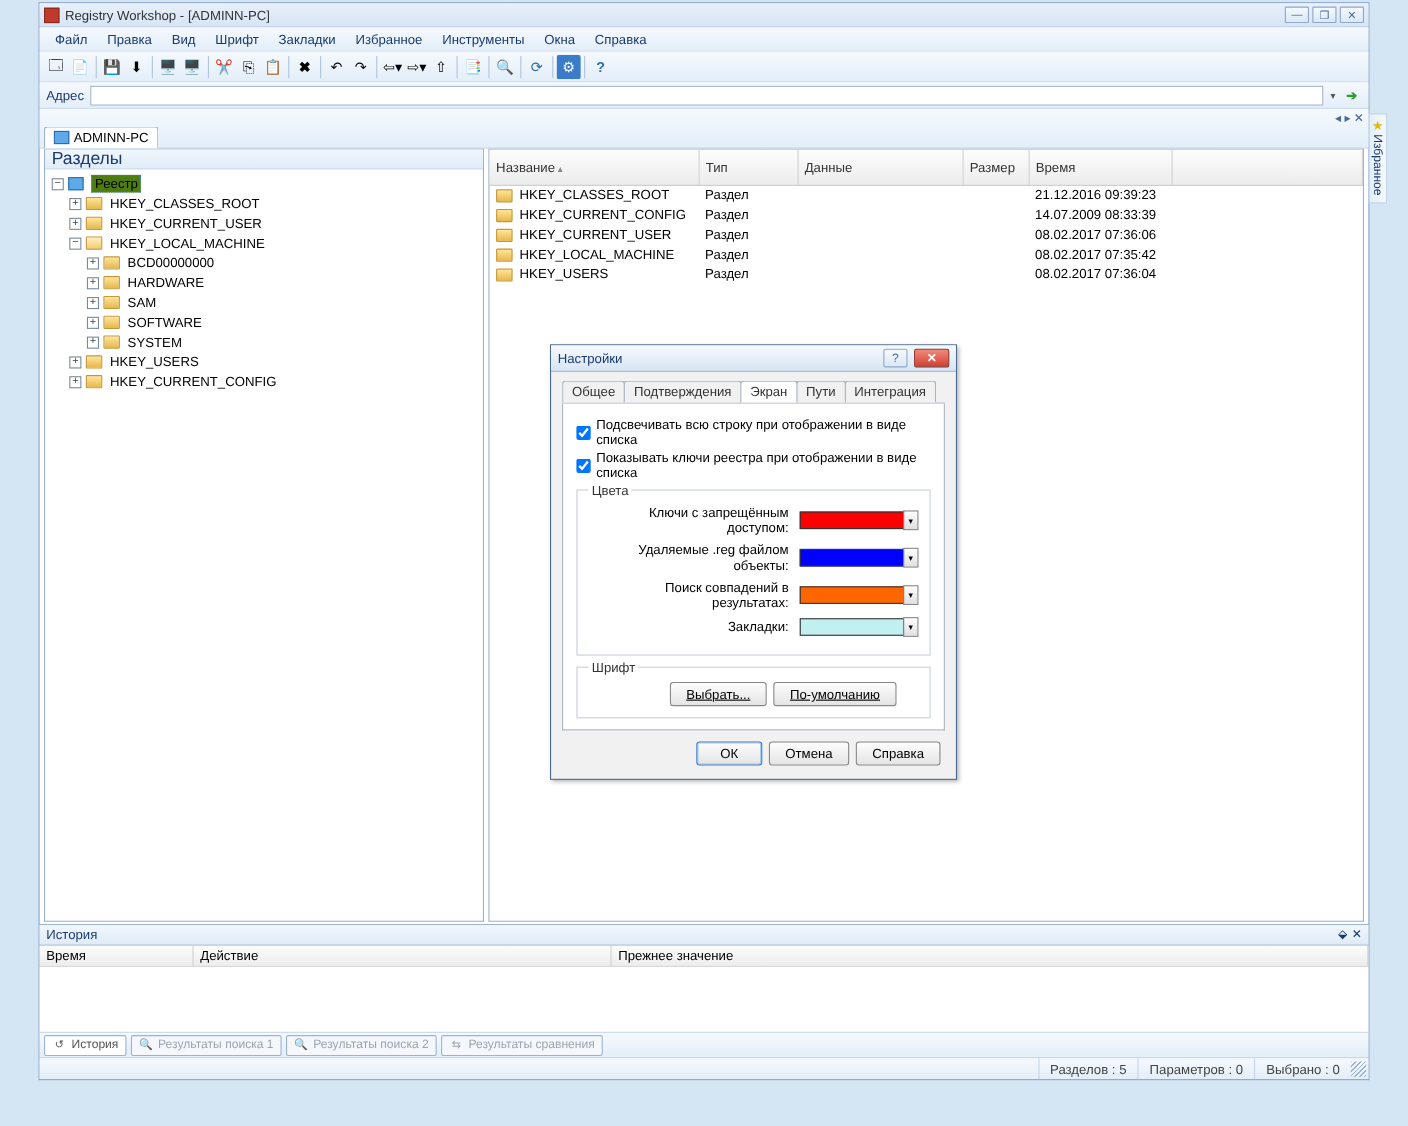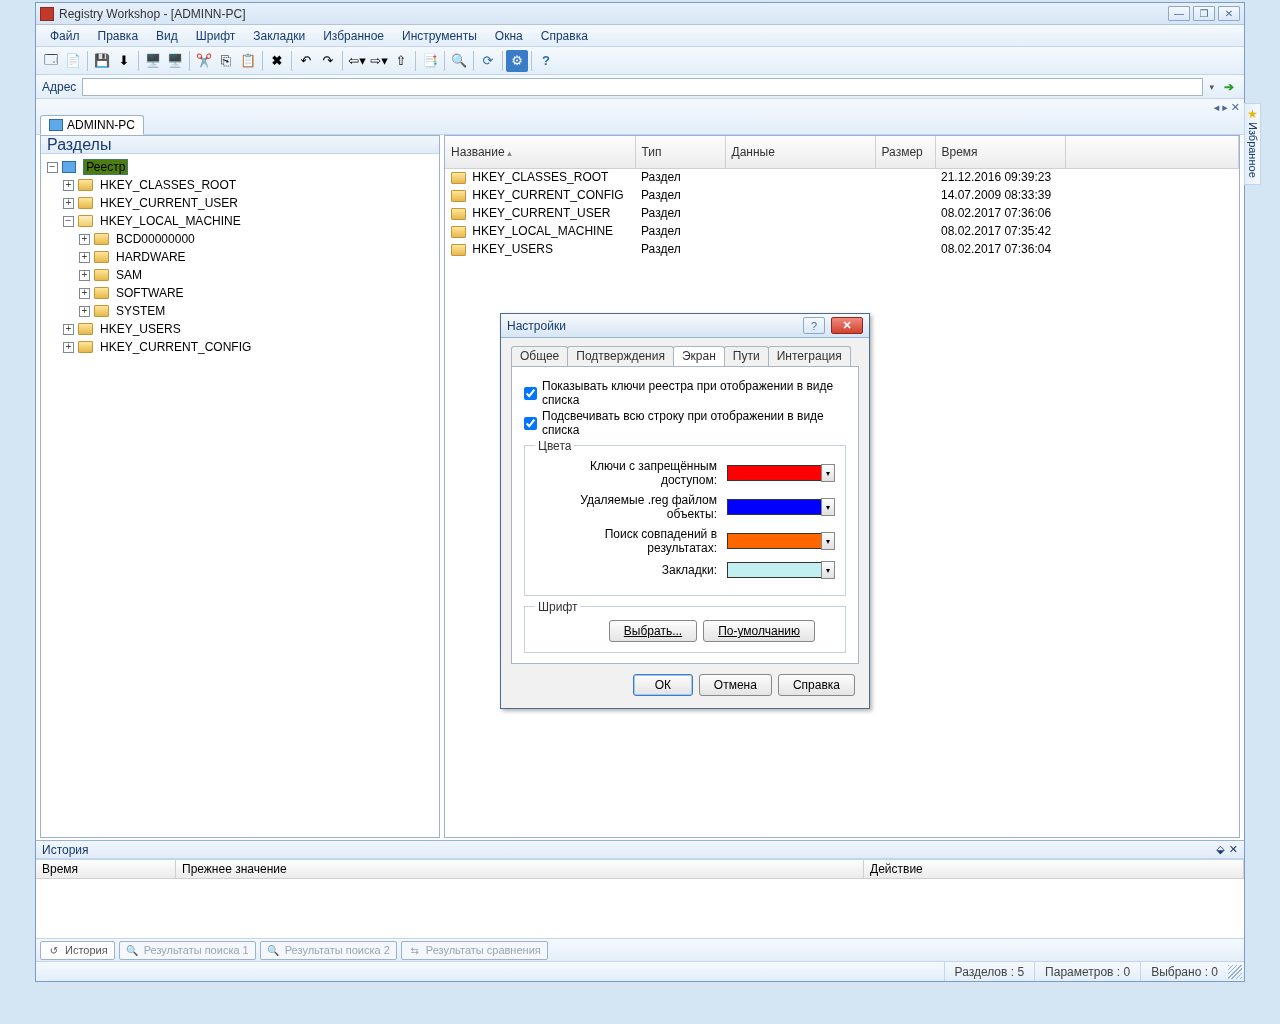--- a/index.html
+++ b/index.html
@@ -320,22 +320,22 @@
   <div class="history-area">
     <div class="history-head">
       <span>История</span>
       <div class="ctrls">
         <span>⬙</span>
         <span>✕</span>
       </div>
     </div>
     <div class="history-listhead">
       <div style="width:140px;">Время</div>
+      <div style="width:380px;">Действие</div>
       <div style="flex:1;">Прежнее значение</div>
-      <div style="width:380px;">Действие</div>
     </div>
     <div class="history-body"></div>
     <div class="bottom-tabs">
       <div class="btab">
           <span class="tico">↺</span>
           <span>История</span>
         </div>
       <div class="btab muted">
           <span class="tico">🔍</span>
           <span>Результаты поиска 1</span>
@@ -369,25 +369,25 @@
       <div class="dlg-tabs">
         <div class="dlg-tab">Общее</div>
         <div class="dlg-tab">Подтверждения</div>
         <div class="dlg-tab active">Экран</div>
         <div class="dlg-tab">Пути</div>
         <div class="dlg-tab">Интеграция</div>
       </div>
       <div class="dlg-page">
         <label class="chk">
             <input type="checkbox" checked="" style="">
-            <span>Показывать ключи реестра при отображении в виде списка</span>
+            <span>Подсвечивать всю строку при отображении в виде списка</span>
           </label>
         <label class="chk">
             <input type="checkbox" checked="" style="">
-            <span>Подсвечивать всю строку при отображении в виде списка</span>
+            <span>Показывать ключи реестра при отображении в виде списка</span>
           </label>
         <div class="fieldset">
           <div class="legend">Цвета</div>
           <div class="color-row">
               <span class="lbl">Ключи с запрещённым доступом:</span>
               <span class="swatch" style="background:#ff0000"></span>
               <span class="swatch-btn">▾</span>
             </div>
           <div class="color-row">
               <span class="lbl">Удаляемые .reg файлом объекты:</span>

